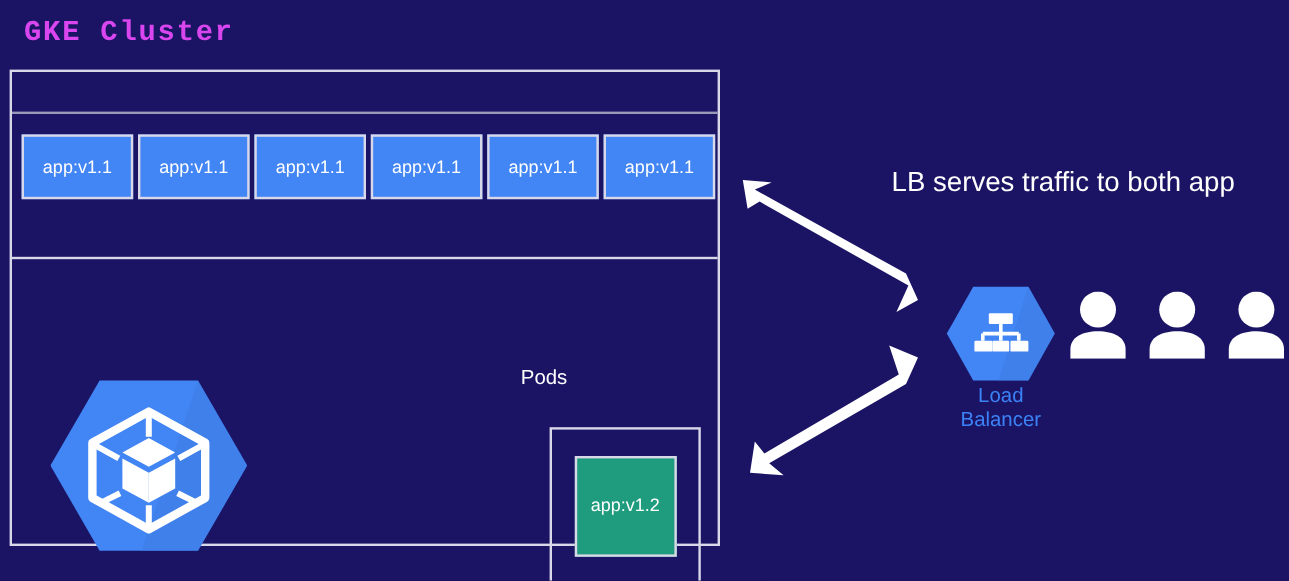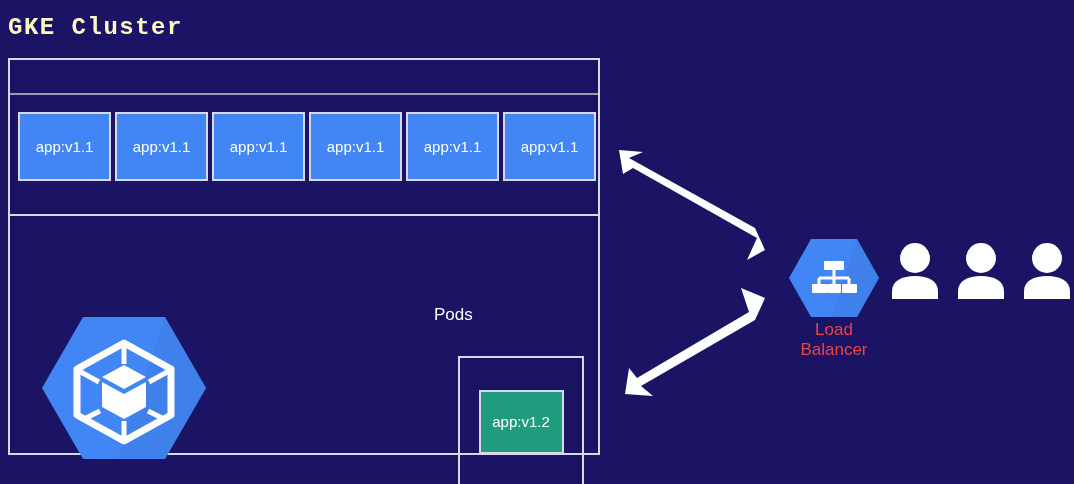--- a/index.html
+++ b/index.html
@@ -13,26 +13,26 @@
     height: 484px;
     background: #1b1464;
     overflow: hidden;
     font-family: "Liberation Sans", sans-serif;
     -webkit-font-smoothing: antialiased;
   }
 
   
   .gke-title {
     position: absolute;
-    left: 8px;
+    left: 20px;
     top: 14px;
     font-family: "Liberation Mono", "DejaVu Sans Mono", monospace;
     font-size: 24px;
     font-weight: bold;
-    color: #fef9c3;
+    color: #d946ef;
     letter-spacing: 1.5px;
     white-space: nowrap;
   }
 
   
   .cluster-frame {
     position: absolute;
     left: 8px;
     top: 58px;
     width: 592px;
@@ -62,21 +62,21 @@
   
   .pod-row {
     position: absolute;
     left: 8px;
     top: 52px;
     display: flex;
     gap: 4px;
   }
   .pod {
     width: 93px;
-    height: 69px;
+    height: 54px;
     background: #4285f4;
     border: 2px solid #d8d8e8;
     box-sizing: border-box;
     display: flex;
     align-items: center;
     justify-content: center;
     color: #ffffff;
     font-size: 15px;
     white-space: nowrap;
     overflow: hidden;
@@ -122,21 +122,21 @@
     width: 126px;
     height: 131px;
     border: 2px solid #d8d8e8;
     box-sizing: border-box;
     display: flex;
     align-items: center;
     justify-content: center;
   }
   .pod-green {
     width: 85px;
-    height: 64px;
+    height: 84px;
     background: #1f9b7e;
     border: 2px solid #d8d8e8;
     box-sizing: border-box;
     display: flex;
     align-items: center;
     justify-content: center;
     color: #ffffff;
     font-size: 15px;
     white-space: nowrap;
   }
@@ -174,21 +174,21 @@
   .lb-hex {
     width: 92px;
     height: 80px;
     margin: 0 auto;
   }
   .lb-hex svg { display: block; }
   .lb-caption {
     margin-top: 2px;
     font-size: 17px;
     line-height: 1.2;
-    color: #ef4444;
+    color: #3b82f6;
   }
 
   
   .users {
     position: absolute;
     left: 890px;
     top: 243px;
     display: flex;
     gap: 16px;
   }
@@ -266,21 +266,21 @@
       <g fill="#ffffff">
         <polygon points="160,100 150,78 24,8 38,2 14,0 18,24 28,18 152,88 142,110"></polygon>
       </g>
       <g fill="#ffffff">
         <polygon points="160,148 150,170 36,236 48,246 20,244 24,218 32,228 144,162 136,138"></polygon>
       </g>
     </svg>
   </div>
 
   <div class="headline">
-    <br>
+    <span>LB serves traffic to both app</span><br>
   </div>
 
   <div class="lb-group">
     <div class="lb-hex">
       <svg width="92" height="80" viewBox="0 0 92 80">
         <polygon points="23,1 69,1 91,40 69,79 23,79 1,40" fill="#4285f4"></polygon>
         <polygon points="69,1 91,40 69,79 44,79" fill="#3b79e0" opacity="0.45"></polygon>
         <g fill="#ffffff">
           <rect x="36" y="23" width="20" height="9" rx="1"></rect>
           <rect x="24" y="46" width="15" height="9" rx="1"></rect>

